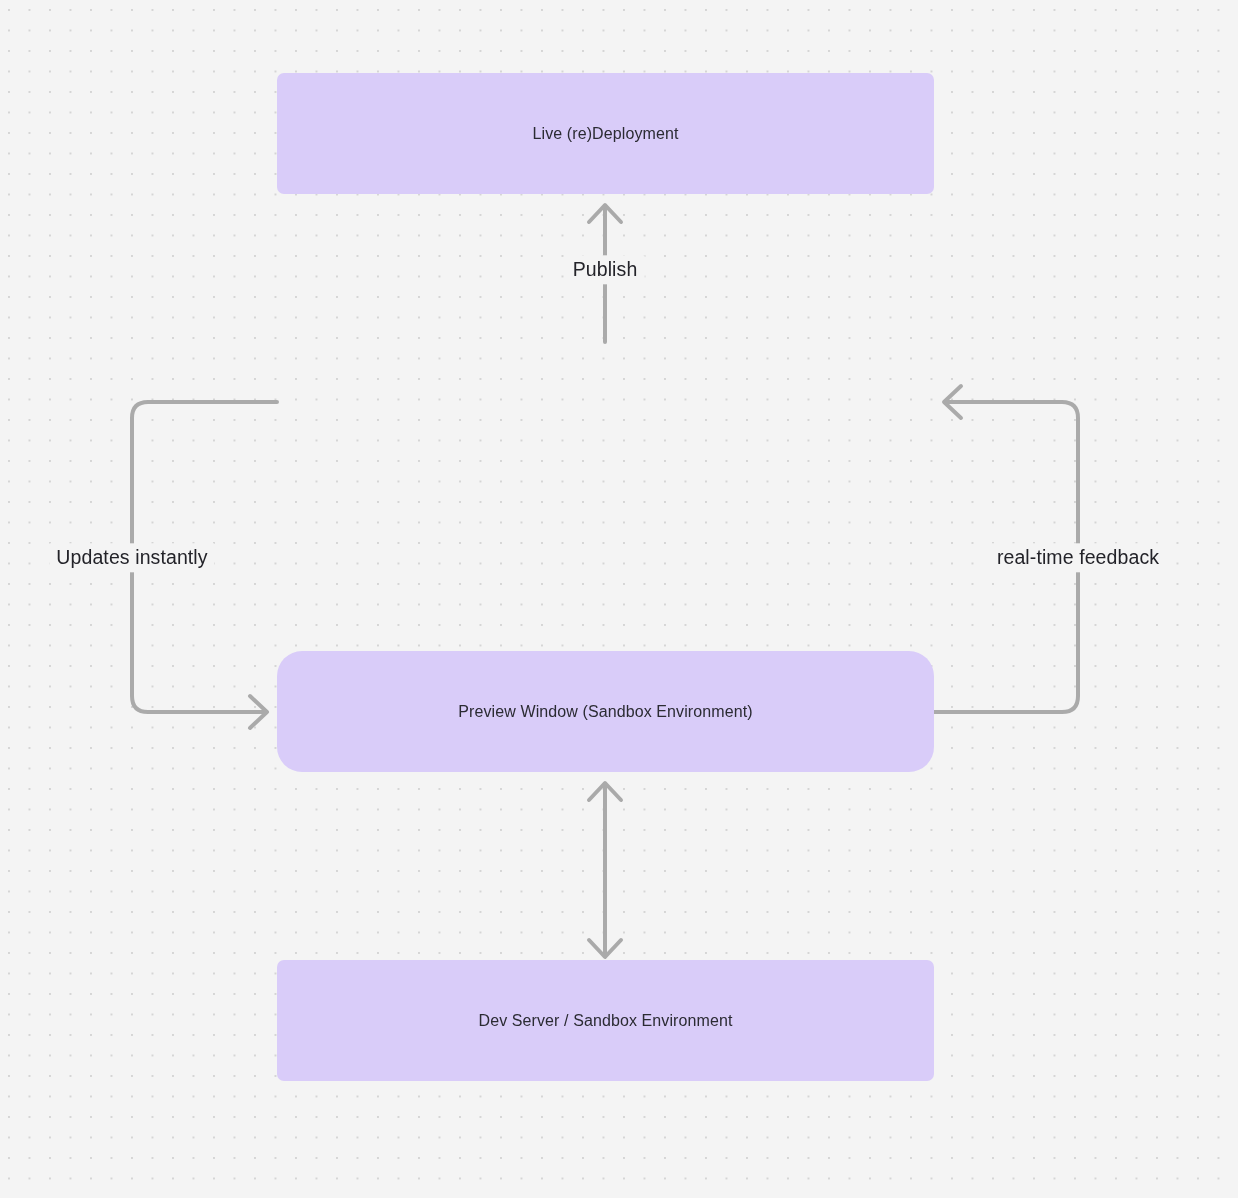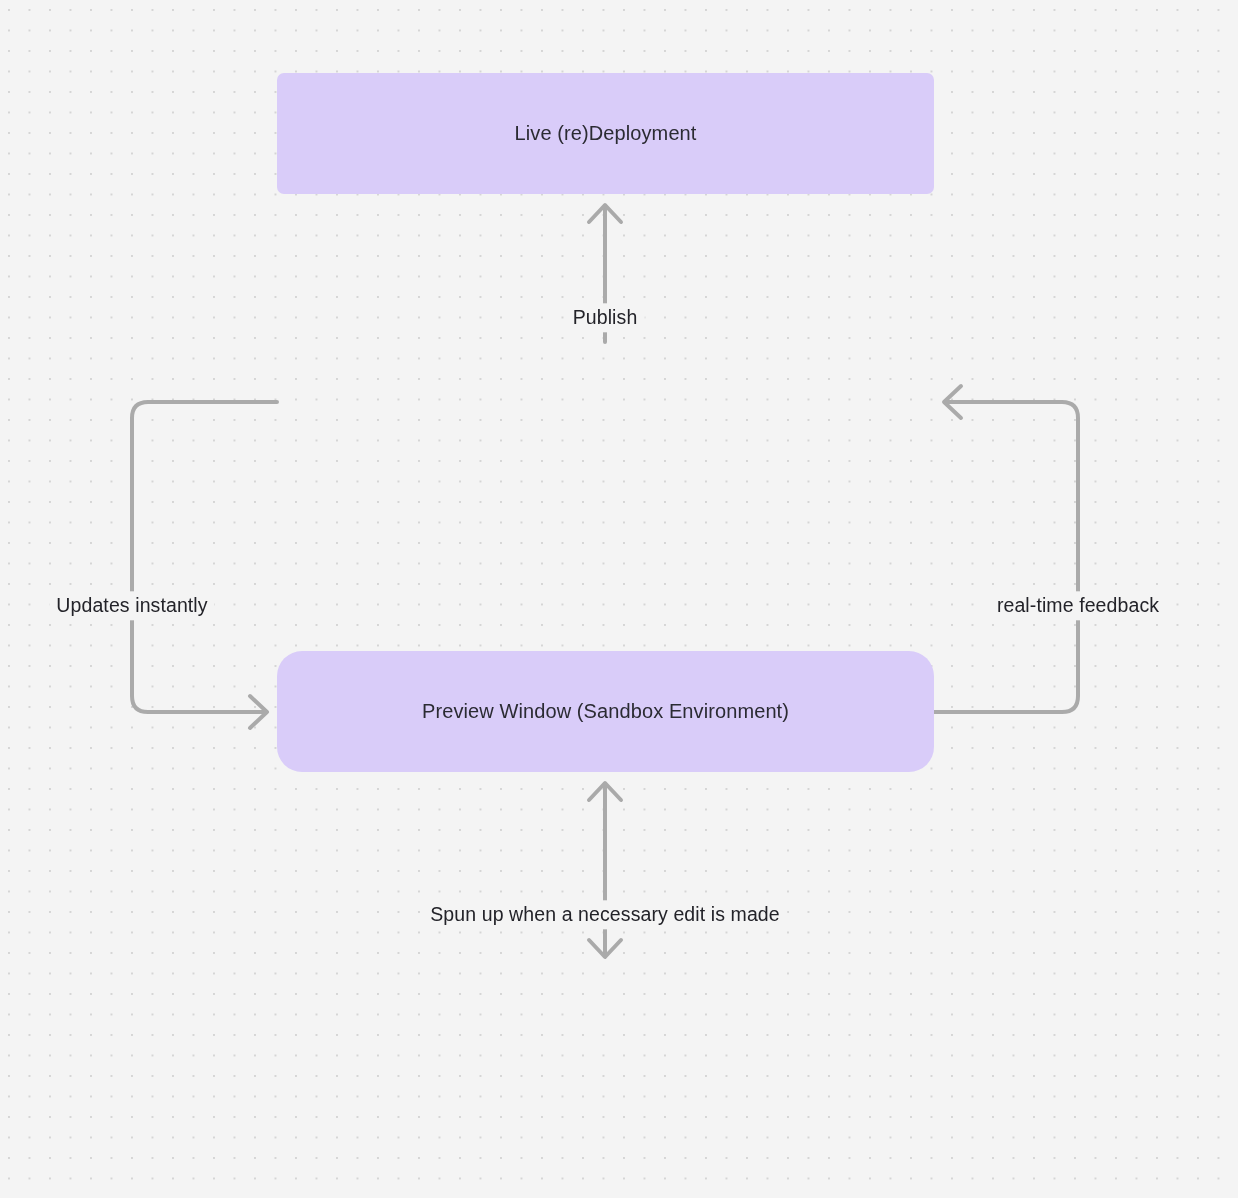--- a/index.html
+++ b/index.html
@@ -32,40 +32,39 @@
   }
   .node {
     position: absolute;
     box-sizing: border-box;
     background: #d9ccf9;
     border-radius: 7px;
     display: flex;
     align-items: center;
     justify-content: center;
     color: #2b2b33;
-    font-size: 20px;
+    font-size: 16px;
     letter-spacing: 0.1px;
     text-align: center;
     padding: 4px 14px;
   }
   .node-label {
     display: block;
     line-height: 1.25;
   }
   .edge-label {
     position: absolute;
     transform: translate(-50%, -50%);
     background: #f4f4f4;
     color: #232329;
     font-size: 19.5px;
     line-height: 1.2;
     white-space: nowrap;
     padding: 3px 7px;
     letter-spacing: 0.1px;
-    margin-top: 48px;
   }
 </style>
 </head>
 <body>
 
 <div id="canvas">
 
   <svg id="edge-layer" viewBox="0 0 1238 1198" width="1238" height="1198" aria-hidden="true">
 
     <g>
@@ -92,22 +91,24 @@
 
   <div class="node" style="left:277px; top:73px; width:657px; height:121px;">
     <span class="node-label">Live (re)Deployment</span>
   </div>
 
 
   <div class="node" style="left:277px; top:651px; width:657px; height:121px;border-radius:25px;">
     <span class="node-label">Preview Window (Sandbox Environment)</span>
   </div>
 
+  <div class="node" style="left:277px; top:960px; width:657px; height:121px;">
+    <span class="node-label">Dev Server / Sandbox Environment</span>
+  </div>
 
   <div class="edge-label" style="left:605px; top:270px;">Publish</div>
 
   <div class="edge-label" style="left:132px; top:558px;">Updates instantly</div>
 
   <div class="edge-label" style="left:1078px; top:558px;">real-time feedback</div>
 
-  <div class="edge-label" style="left:605px; top:867px;">Spun up when a necessary edit is made</div>
 
 </div>
 
 </body></html>

